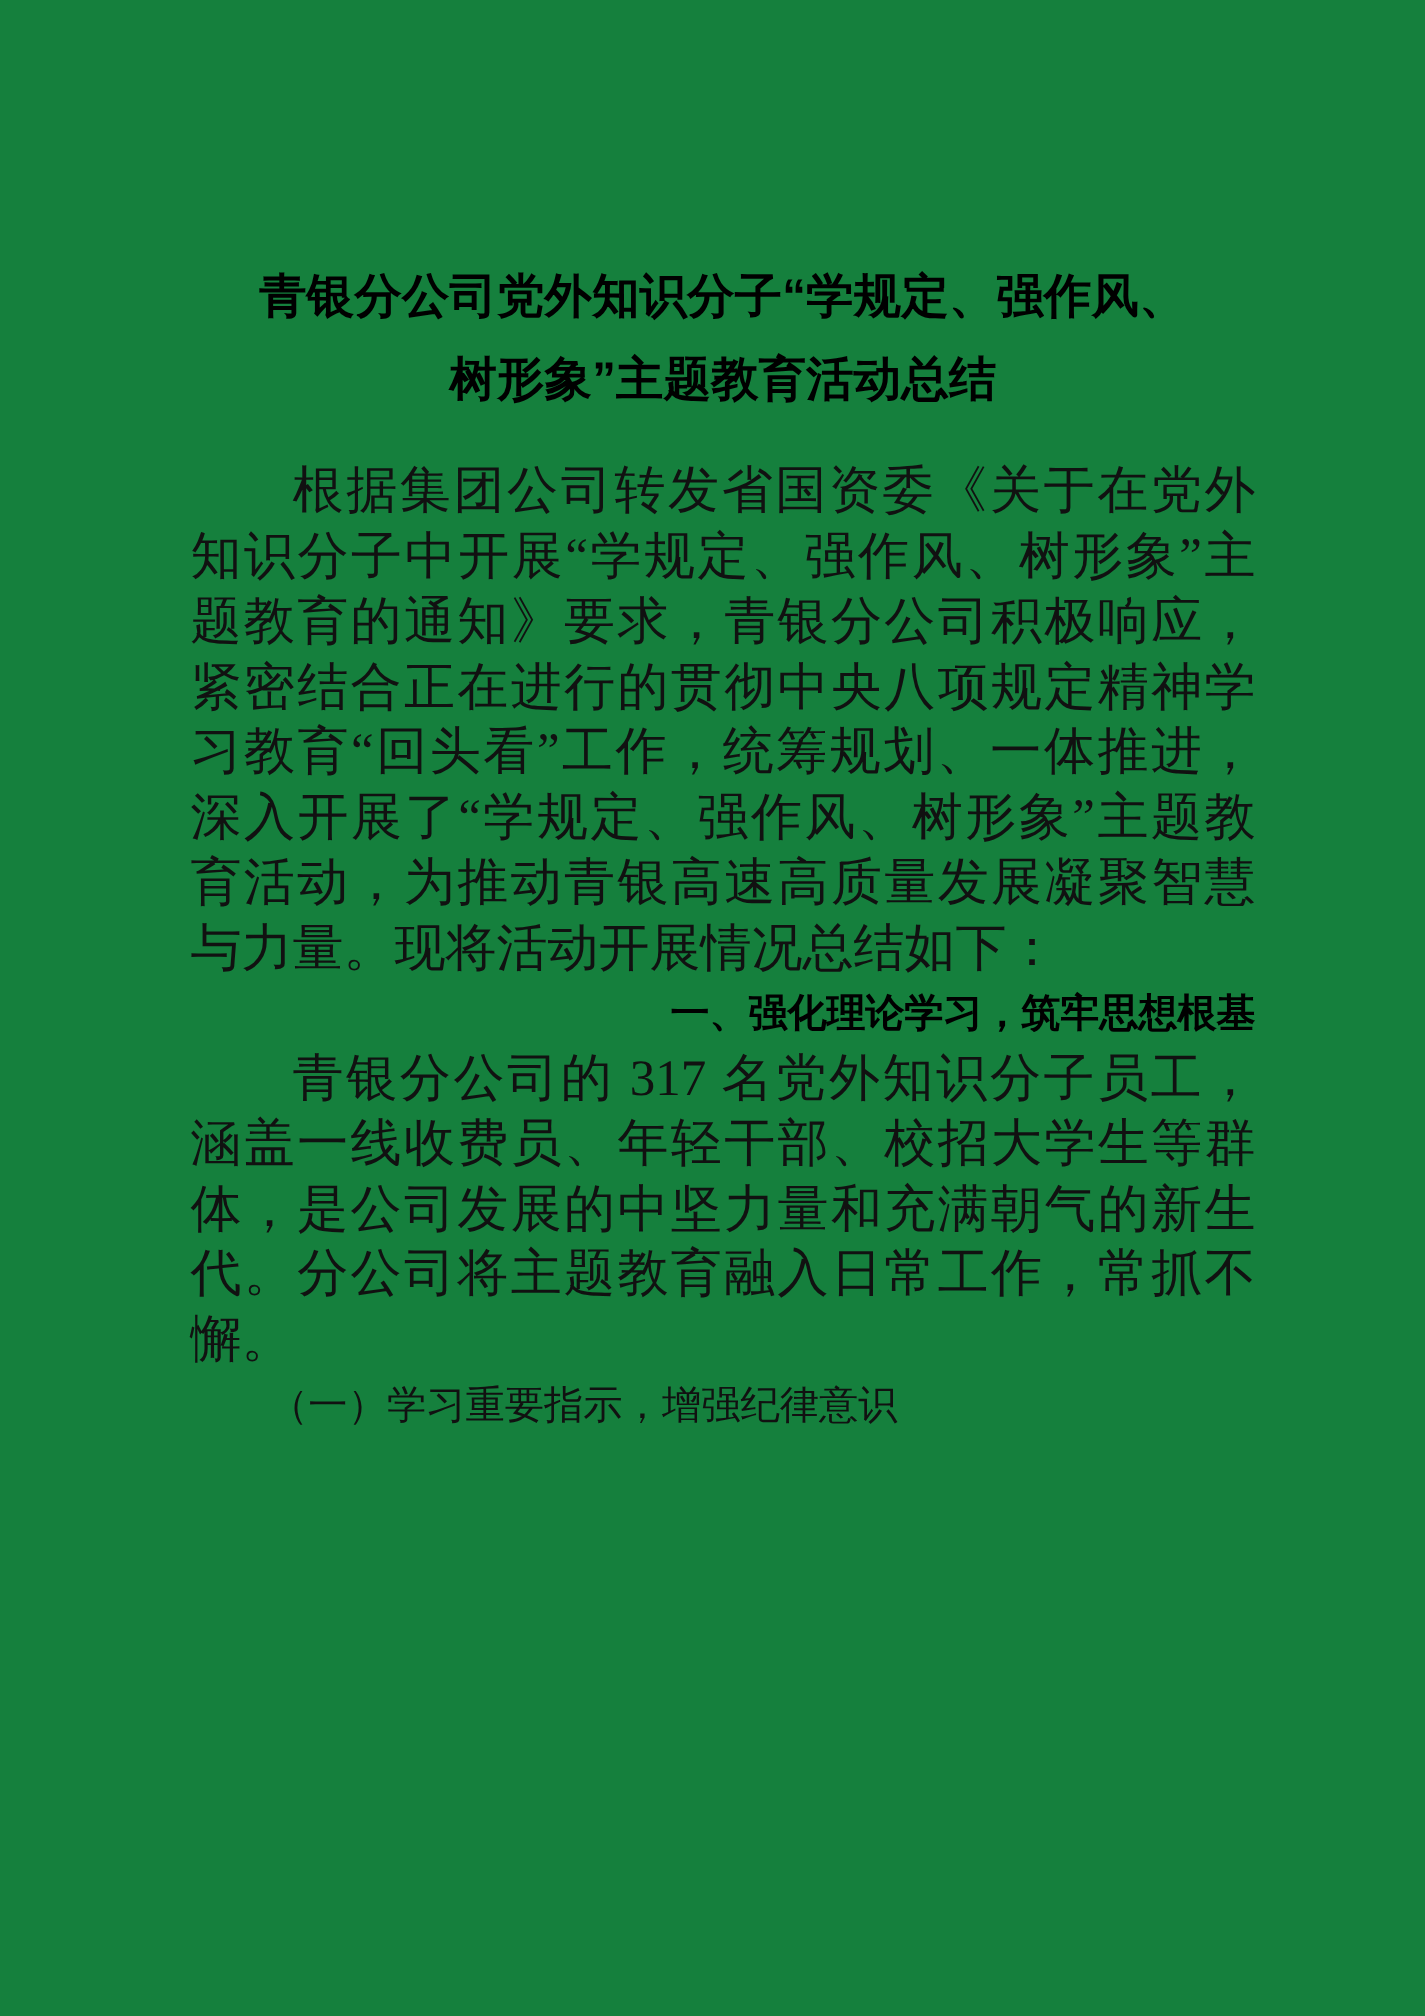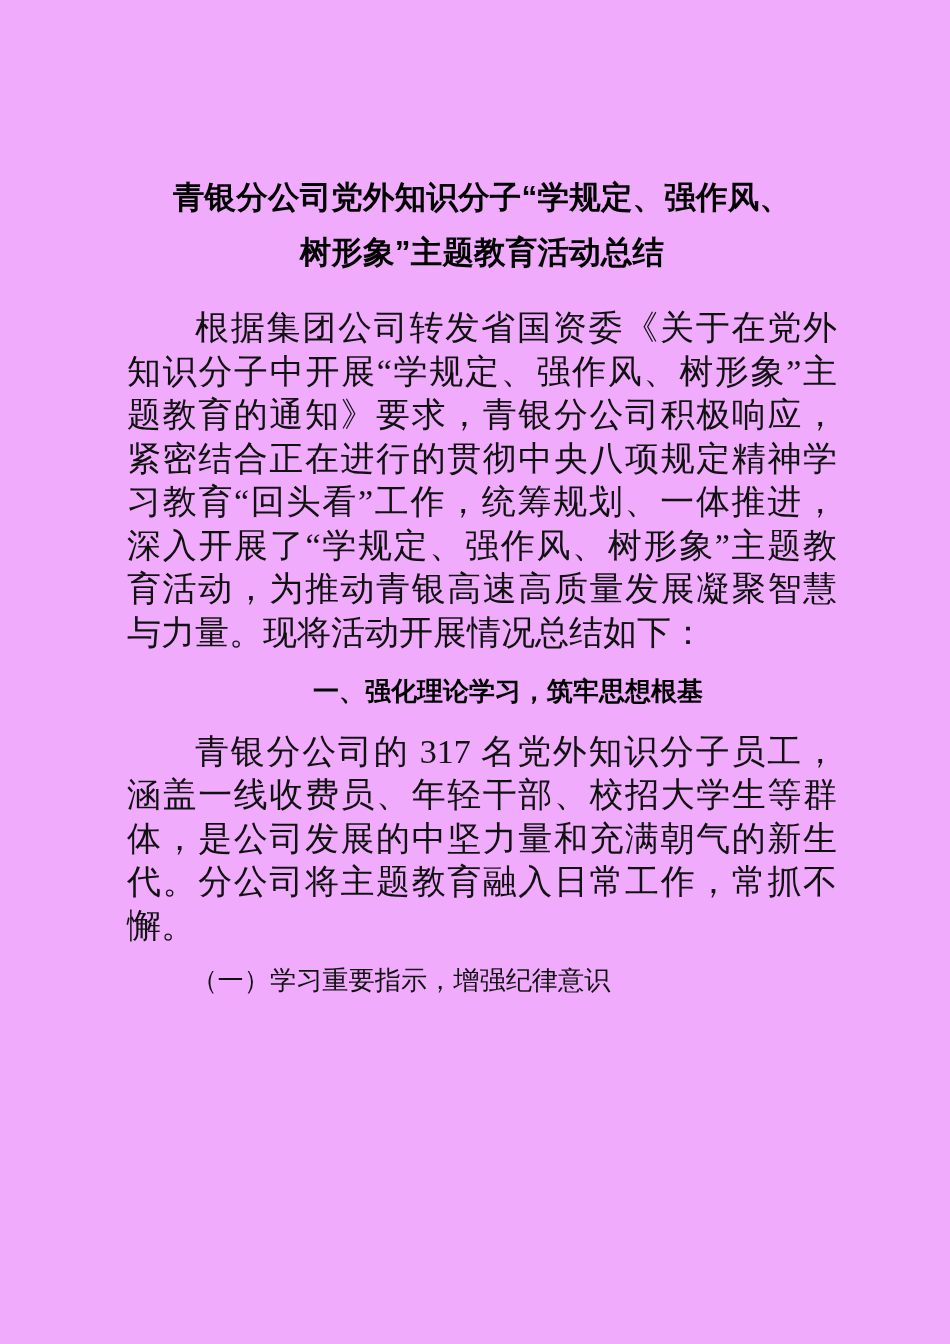--- a/index.html
+++ b/index.html
@@ -4,21 +4,21 @@
 <style>
   html, body {
     margin: 0;
     padding: 0;
     background: #ffffff;
   }
   .page {
     position: relative;
     width: 950px;
     height: 1344px;
-    background: #f0abfc;
+    background: #15803d;
     overflow: hidden;
     box-sizing: border-box;
   }
   .content {
     position: absolute;
     left: 127px;
     top: 0;
     width: 710px;
   }
 
@@ -50,34 +50,34 @@
     color: #111111;
     text-align: justify;
     text-justify: inter-ideograph;
     text-indent: 2em;
     letter-spacing: 0px;
     word-break: break-all;
   }
 
   
   p.section-heading {
-    margin: 16px;
+    margin: 0;
     padding: 0;
     font-family: Liberation Sans, sans-serif;
     font-weight: bold;
     font-size: 26px;
     line-height: 43.5px;
     color: #000000;
     text-indent: 2em;
-    text-align: center;
+    text-align: right;
   }
 
   
   p.sub-heading {
-    margin: 12px;
+    margin: 0;
     padding: 0;
     font-family: "Liberation Serif", "DejaVu Serif", serif;
     font-size: 26.2px;
     line-height: 43.5px;
     color: #111111;
     text-indent: 2em;
     text-align: left;
   }
 </style>
 </head>

